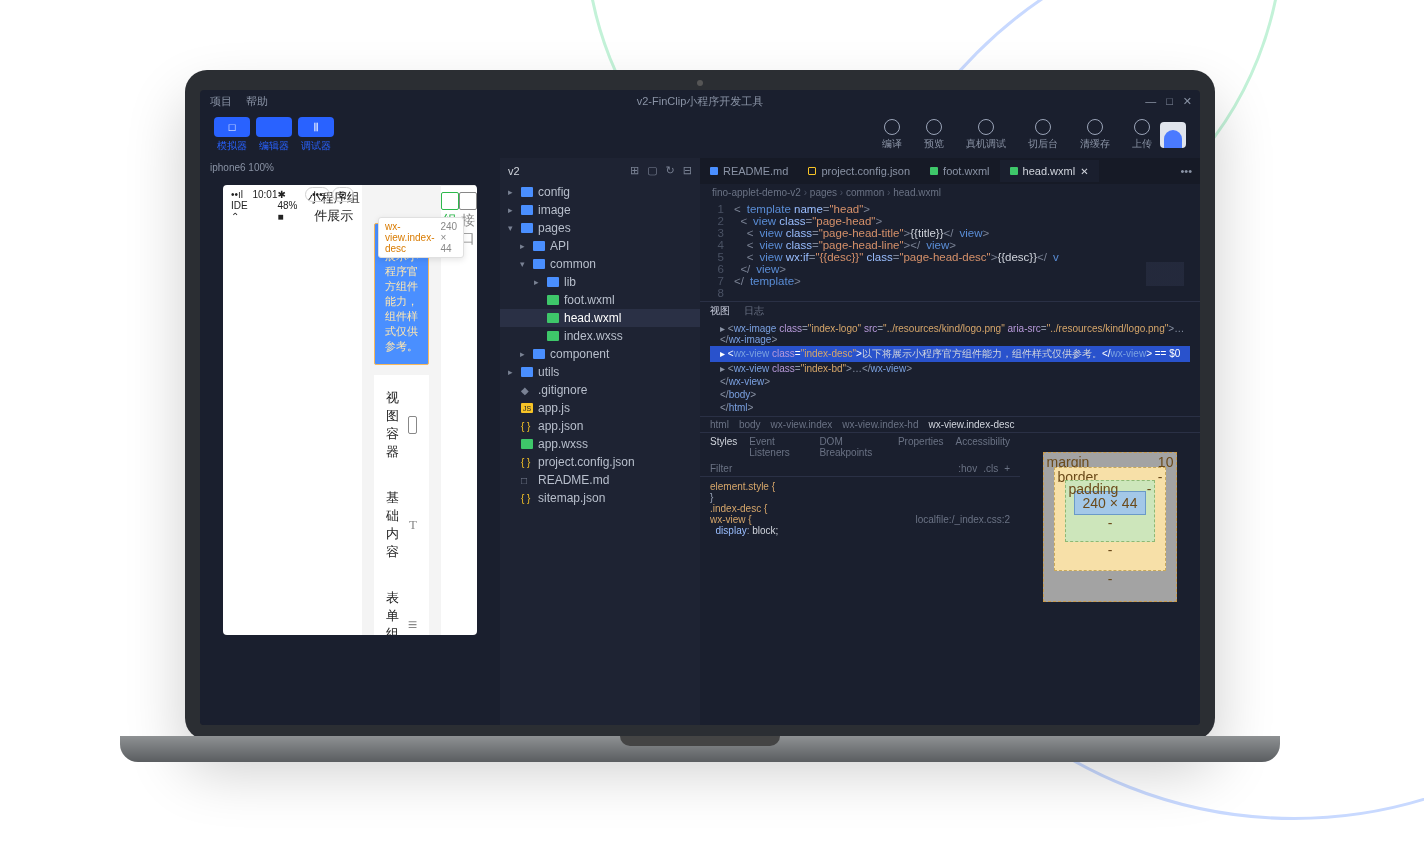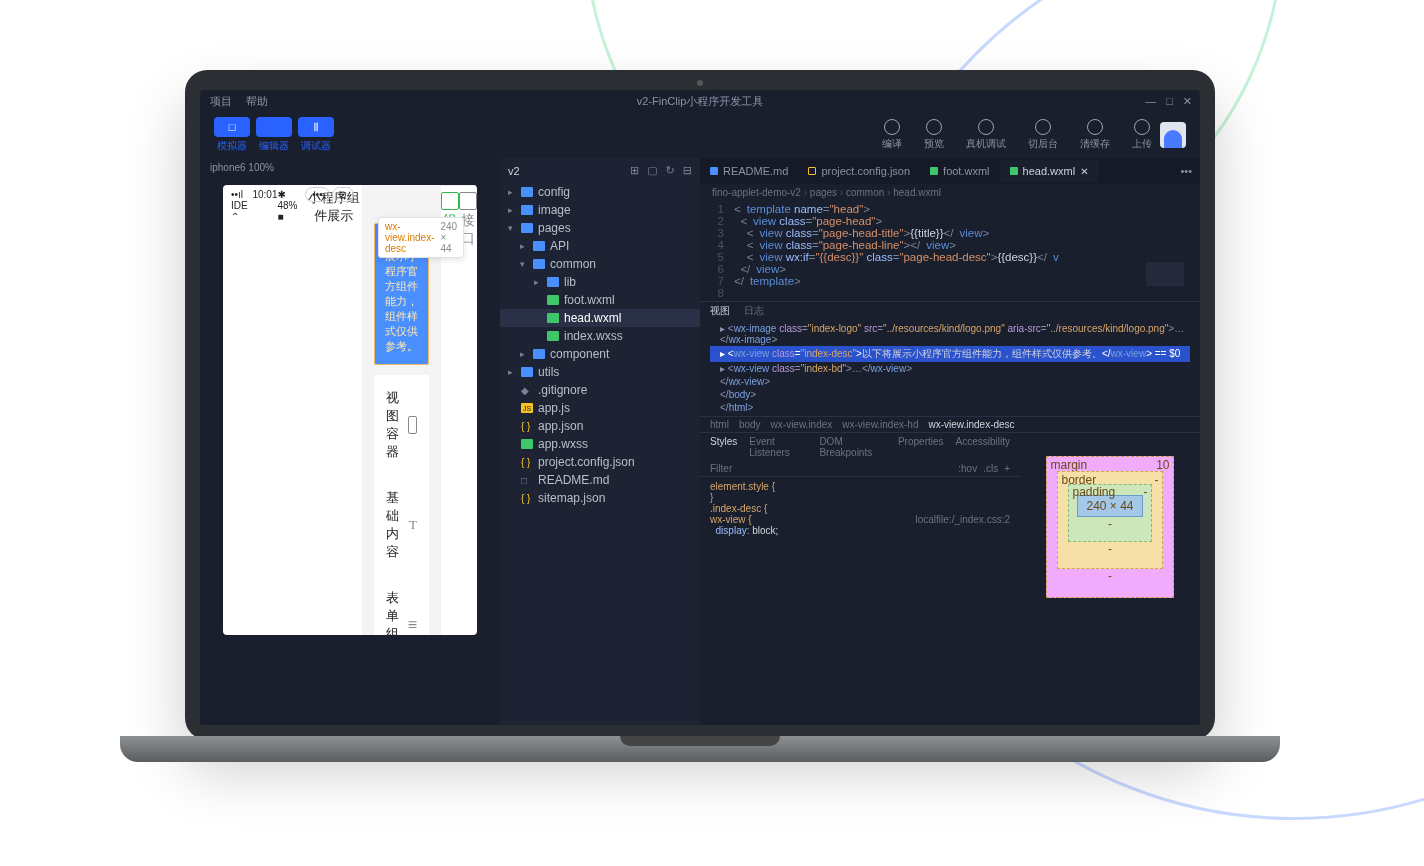--- a/index.html
+++ b/index.html
@@ -112,21 +112,21 @@
 .dt-lower{flex:1; display:flex;}
 .dt-styles{flex:1; display:flex; flex-direction:column;}
 .dt-stabs{display:flex; gap:12px; padding:3px 10px; font-size:10px; color:#6a7284;}
 .dt-stabs .on{color:#d0d4dc;}
 .dt-filter{display:flex; padding:2px 10px; font-size:10px; color:#6a7284; border-bottom:1px solid #2a3045;}
 .dt-filter .r{margin-left:auto; display:flex; gap:6px;}
 .dt-css{padding:4px 10px; font-family:Consolas,monospace; font-size:10px; color:#9aa4b8;}
 .dt-css .sel{color:#d6a66a;} .dt-css .prop{color:#9abeff;} .dt-css .val{color:#d0d4dc;}
 .dt-css .src{float:right; color:#6a7284;}
 .dt-box{width:180px; padding:8px; display:flex; align-items:center; justify-content:center;}
-.bm-margin{background:#f0abfc; padding:14px 10px; font-size:12px; color:#6b4a1a; position:relative; border:1px dashed #c99a4a;}
+.bm-margin{background:#a3a3a3; padding:14px 10px; font-size:14px; color:#6b4a1a; position:relative; border:1px dashed #c99a4a;}
 .bm-margin>.lbl{position:absolute; top:1px; left:3px;}
 .bm-margin>.v{position:absolute; top:1px; right:3px;margin-left:43px;}
 .bm-border{background:#f7e0a8; padding:12px 10px; position:relative; border:1px dashed #c9a85a;}
 .bm-border>.lbl{position:absolute; top:1px; left:3px;}
 .bm-border>.v{position:absolute; top:1px; right:3px;}
 .bm-padding{background:#cde6bb; padding:10px 8px; position:relative; border:1px dashed #8db874;}
 .bm-padding>.lbl{position:absolute; top:0px; left:3px;}
 .bm-padding>.v{position:absolute; top:0px; right:3px;}
 .bm-content{background:#a3c8e8; padding:3px 8px; text-align:center; border:1px solid #6a9ac8;}
 </style>

